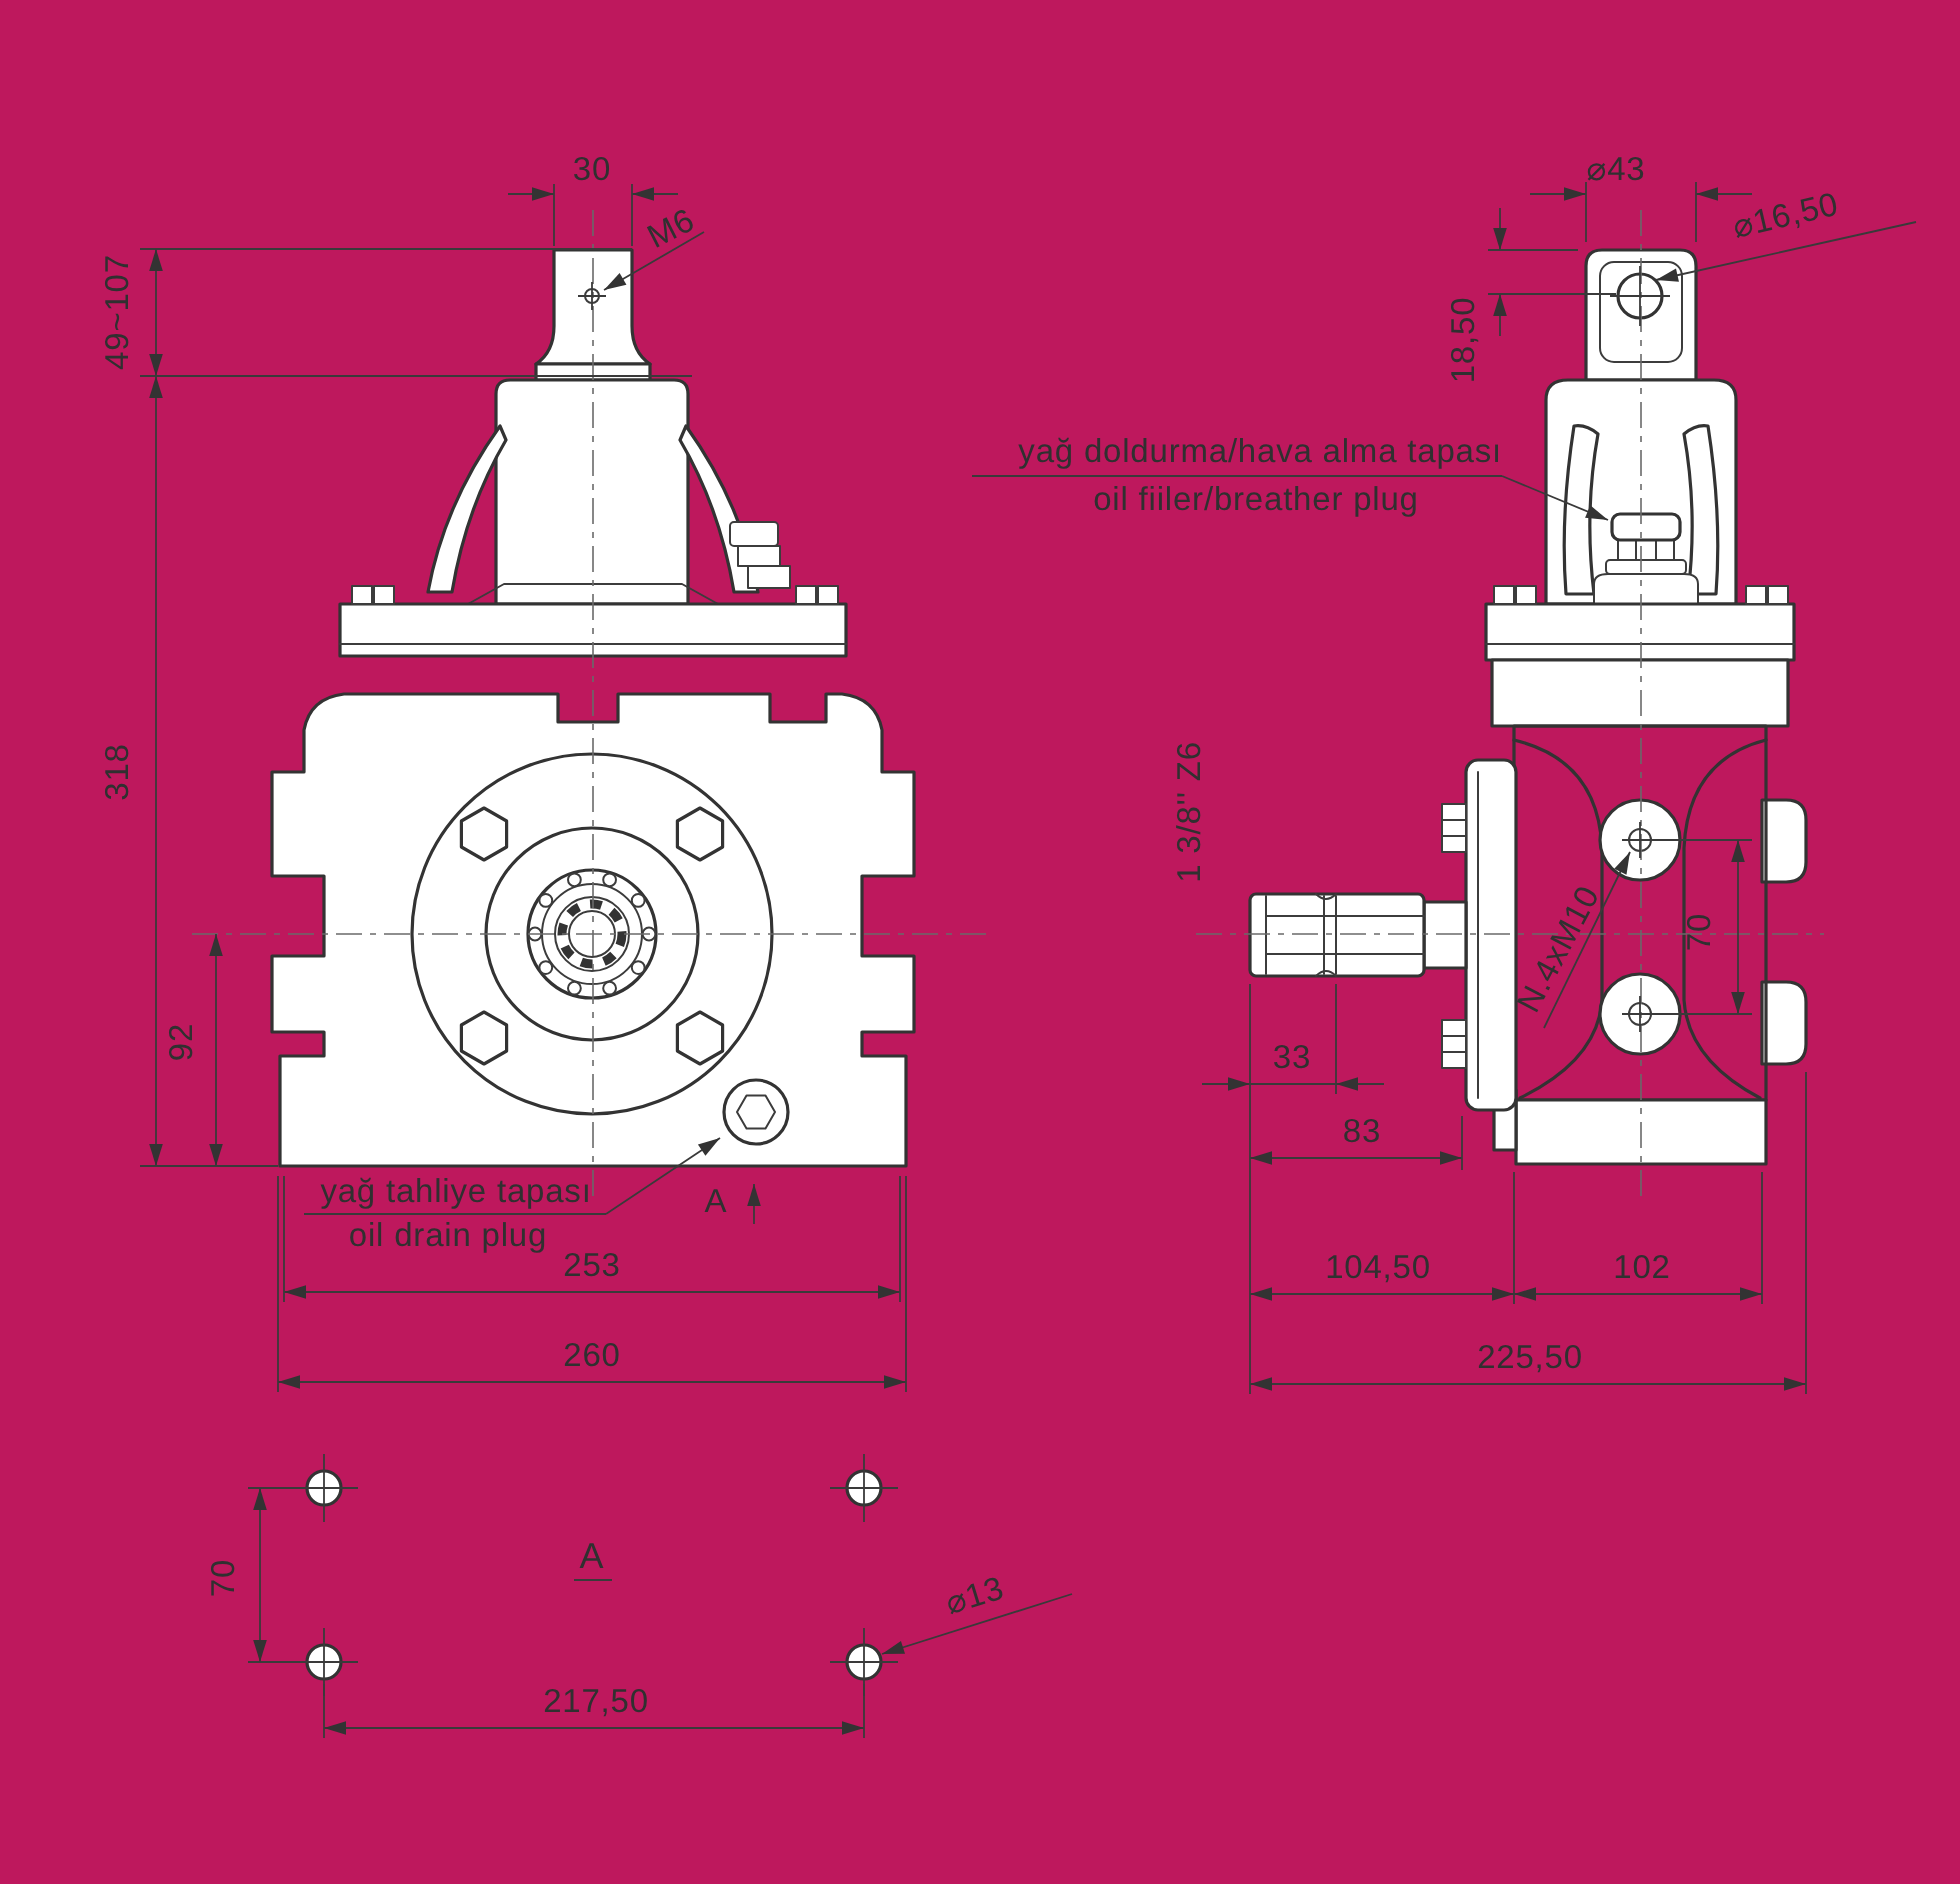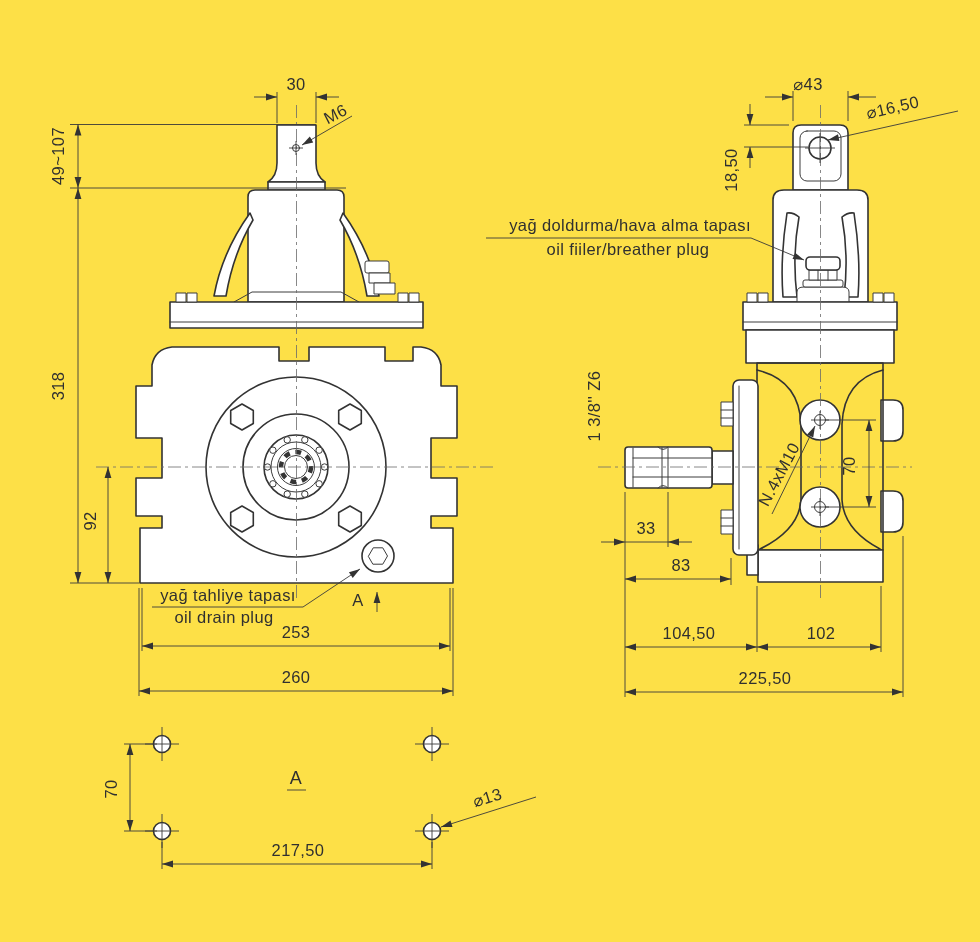--- a/index.html
+++ b/index.html
@@ -1,16 +1,16 @@
 <!DOCTYPE html>
 <html><head>
 <meta charset="utf-8">
 <style>
   html,body{margin:0;padding:0;background:#fff;}
-  .page{position:relative;width:980px;height:942px;background:#fde047;overflow:hidden;}
+  .page{position:relative;width:980px;height:942px;background:#be185d;overflow:hidden;}
   svg{position:absolute;left:0;top:0;}
   .o  {fill:none;stroke:#333;stroke-width:1.6;stroke-linejoin:round;stroke-linecap:round;}
   .ow {fill:#ffffff;stroke:#333;stroke-width:1.6;stroke-linejoin:round;stroke-linecap:round;}
   .t  {fill:none;stroke:#3c3c3c;stroke-width:1;stroke-linejoin:round;stroke-linecap:round;}
   .tw {fill:#ffffff;stroke:#3c3c3c;stroke-width:1;stroke-linejoin:round;}
   .d  {fill:none;stroke:#3a3a3a;stroke-width:0.9;}
   .cl {fill:none;stroke:#6a6a6a;stroke-width:0.8;stroke-dasharray:13 4 3 4;}
   .spl{fill:none;stroke:#333;stroke-width:4.5;stroke-dasharray:5.8 5.8;}
   text{font-family:"Liberation Sans","DejaVu Sans",sans-serif;font-size:16.5px;fill:#303030;letter-spacing:0.4px;}
   .big{font-size:18px;}

